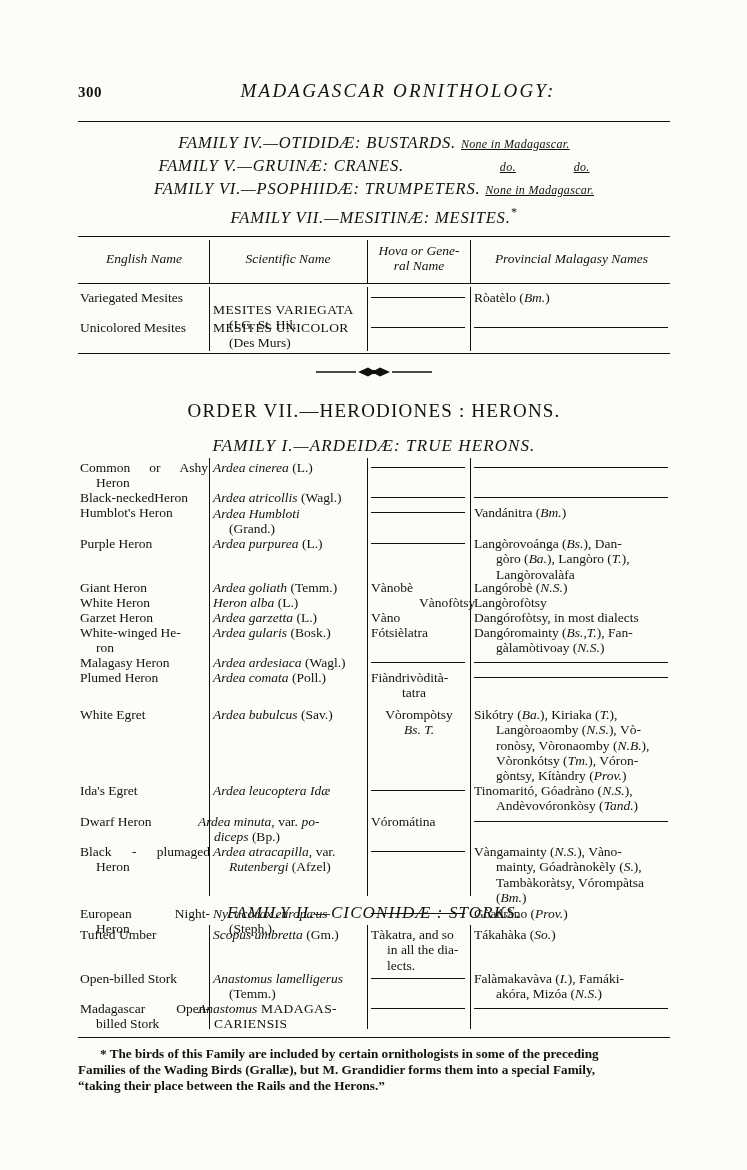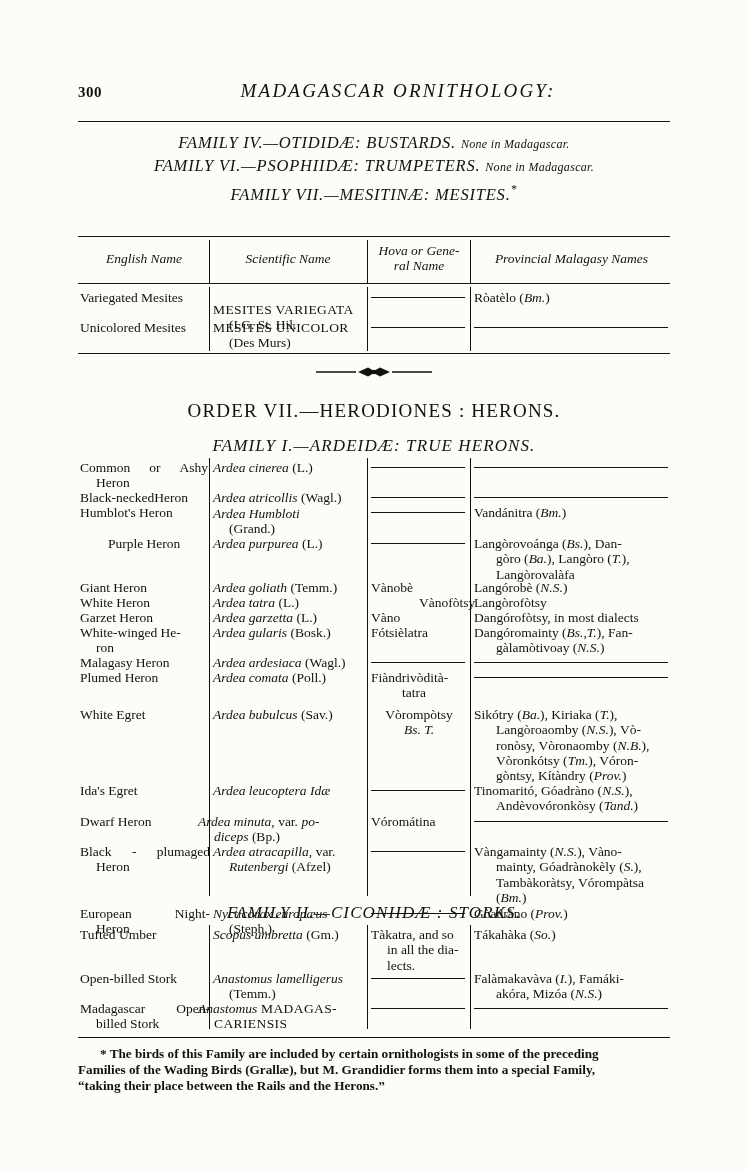--- a/index.html
+++ b/index.html
@@ -15,21 +15,21 @@
   
   .runhead{position:absolute;left:78px;top:80px;width:592px;height:30px;}
   .folio{position:absolute;left:0;top:4px;font-size:15px;font-weight:bold;letter-spacing:.5px;}
   .runtitle{position:absolute;left:0;top:0;width:592px;text-align:center;
     font-style:italic;font-size:19px;letter-spacing:2.2px;padding-left:48px;box-sizing:border-box;}
   .rule-top{position:absolute;left:78px;top:121px;width:592px;height:0;border-top:1.6px solid #111;}
 
   
   .famblock{position:absolute;left:78px;top:132px;width:592px;text-align:center;}
   .famline{font-style:italic;font-size:16.5px;letter-spacing:.8px;line-height:22px;white-space:nowrap;}
-  .famline .sm{font-size:12px;letter-spacing:.3px;font-style:italic;}
+  .famline .sm{font-size:12px;letter-spacing:.3px;font-style:italic;text-decoration:underline;}
   .famline .gap1{display:inline-block;width:86px;}
   .famline .gap2{display:inline-block;width:48px;}
   .star{font-size:12px;vertical-align:super;}
 
   
   .tbl{position:absolute;left:78px;width:592px;}
   .rule{position:absolute;left:0;width:592px;height:0;border-top:1.3px solid #111;}
   .rule.thin{border-top:1px solid #111;}
   .vline{position:absolute;width:0;border-left:1.2px solid #111;}
 
@@ -77,20 +77,27 @@
     <div class="runtitle">MADAGASCAR ORNITHOLOGY:</div>
   </div>
   <div class="rule-top"></div>
 
   <div class="famblock">
     <div class="famline">
       <span>FAMILY IV.—OTIDIDÆ: BUSTARDS.</span>
       <span class="sm">None in Madagascar.</span>
     </div>
     <div class="famline">
+      <span>FAMILY V.—GRUINÆ: CRANES.</span>
+      <span class="gap1"></span>
+      <span class="sm">do.</span>
+      <span class="gap2"></span>
+      <span class="sm">do.</span>
+    </div>
+    <div class="famline">
       <span>FAMILY VI.—PSOPHIIDÆ: TRUMPETERS.</span>
       <span class="sm">None in Madagascar.</span>
     </div>
     <div class="famline">
       <span>FAMILY VII.—MESITINÆ: MESITES.</span><span class="star">*</span>
     </div>
   </div>
 
   <div class="tbl" style="top:236px;height:120px;">
     <div class="rule" style="top:0;"></div>
@@ -168,41 +175,41 @@
     <div class="dashrule" style="left:396px;top:39px;width:194px;"></div>
 
     <div class="cell c-eng" style="left:2px;top:47px;width:128px;">Humblot's Heron</div>
     <div class="cell c-sci" style="left:135px;top:48px;width:152px;">
       <span class="just">Ardea        Humbloti</span>
       <span class="rm ind just">(Grand.)</span>
     </div>
     <div class="dashrule" style="left:293px;top:54px;width:94px;"></div>
     <div class="cell c-prov" style="left:396px;top:47px;width:194px;">Vandánitra (<i>Bm.</i>)</div>
 
-    <div class="cell c-eng" style="left:2px;top:78px;width:128px;margin-left:28px;">Purple Heron</div>
+    <div class="cell c-eng" style="left:2px;top:78px;width:128px;">Purple Heron</div>
     <div class="cell c-sci" style="left:135px;top:78px;width:152px;">
       <span>Ardea purpurea</span> <span class="rm">(L.)</span>
     </div>
     <div class="dashrule" style="left:293px;top:85px;width:94px;"></div>
     <div class="cell c-prov" style="left:396px;top:78px;width:196px;">
       <span class="just">Langòrovoánga  (<i>Bs.</i>),   Dan-</span>
       <span class="ind2 just">gòro  (<i>Ba.</i>),  Langòro  (<i>T.</i>),</span>
       <span class="ind2 just">Langòrovalàfa</span>
     </div>
 
     <div class="cell c-eng" style="left:2px;top:122px;width:128px;">Giant Heron</div>
     <div class="cell c-sci" style="left:135px;top:122px;width:152px;">
       <span>Ardea goliath</span> <span class="rm">(Temm.)</span>
     </div>
     <div class="cell c-hov" style="left:293px;top:122px;width:96px;">Vànobè</div>
     <div class="cell c-prov" style="left:396px;top:122px;width:194px;">Langórobè (<i>N.S.</i>)</div>
 
     <div class="cell c-eng" style="left:2px;top:137px;width:128px;">White Heron</div>
     <div class="cell c-sci" style="left:135px;top:137px;width:152px;">
-      <span>Ardea tatra</span> <span class="rm">(L.)</span>
+      <span>Heron alba</span> <span class="rm">(L.)</span>
     </div>
     <div class="cell c-hov" style="left:293px;top:137px;width:96px;margin-left:48px;">Vànofòtsy</div>
     <div class="cell c-prov" style="left:396px;top:137px;width:194px;">Langòrofòtsy</div>
 
     <div class="cell c-eng" style="left:2px;top:152px;width:128px;">Garzet Heron</div>
     <div class="cell c-sci" style="left:135px;top:152px;width:152px;">
       <span>Ardea garzetta</span> <span class="rm">(L.)</span>
     </div>
     <div class="cell c-hov" style="left:293px;top:152px;width:96px;">Vàno</div>
     <div class="cell c-prov" style="left:396px;top:152px;width:198px;">Dangórofòtsy, in most dialects</div>

